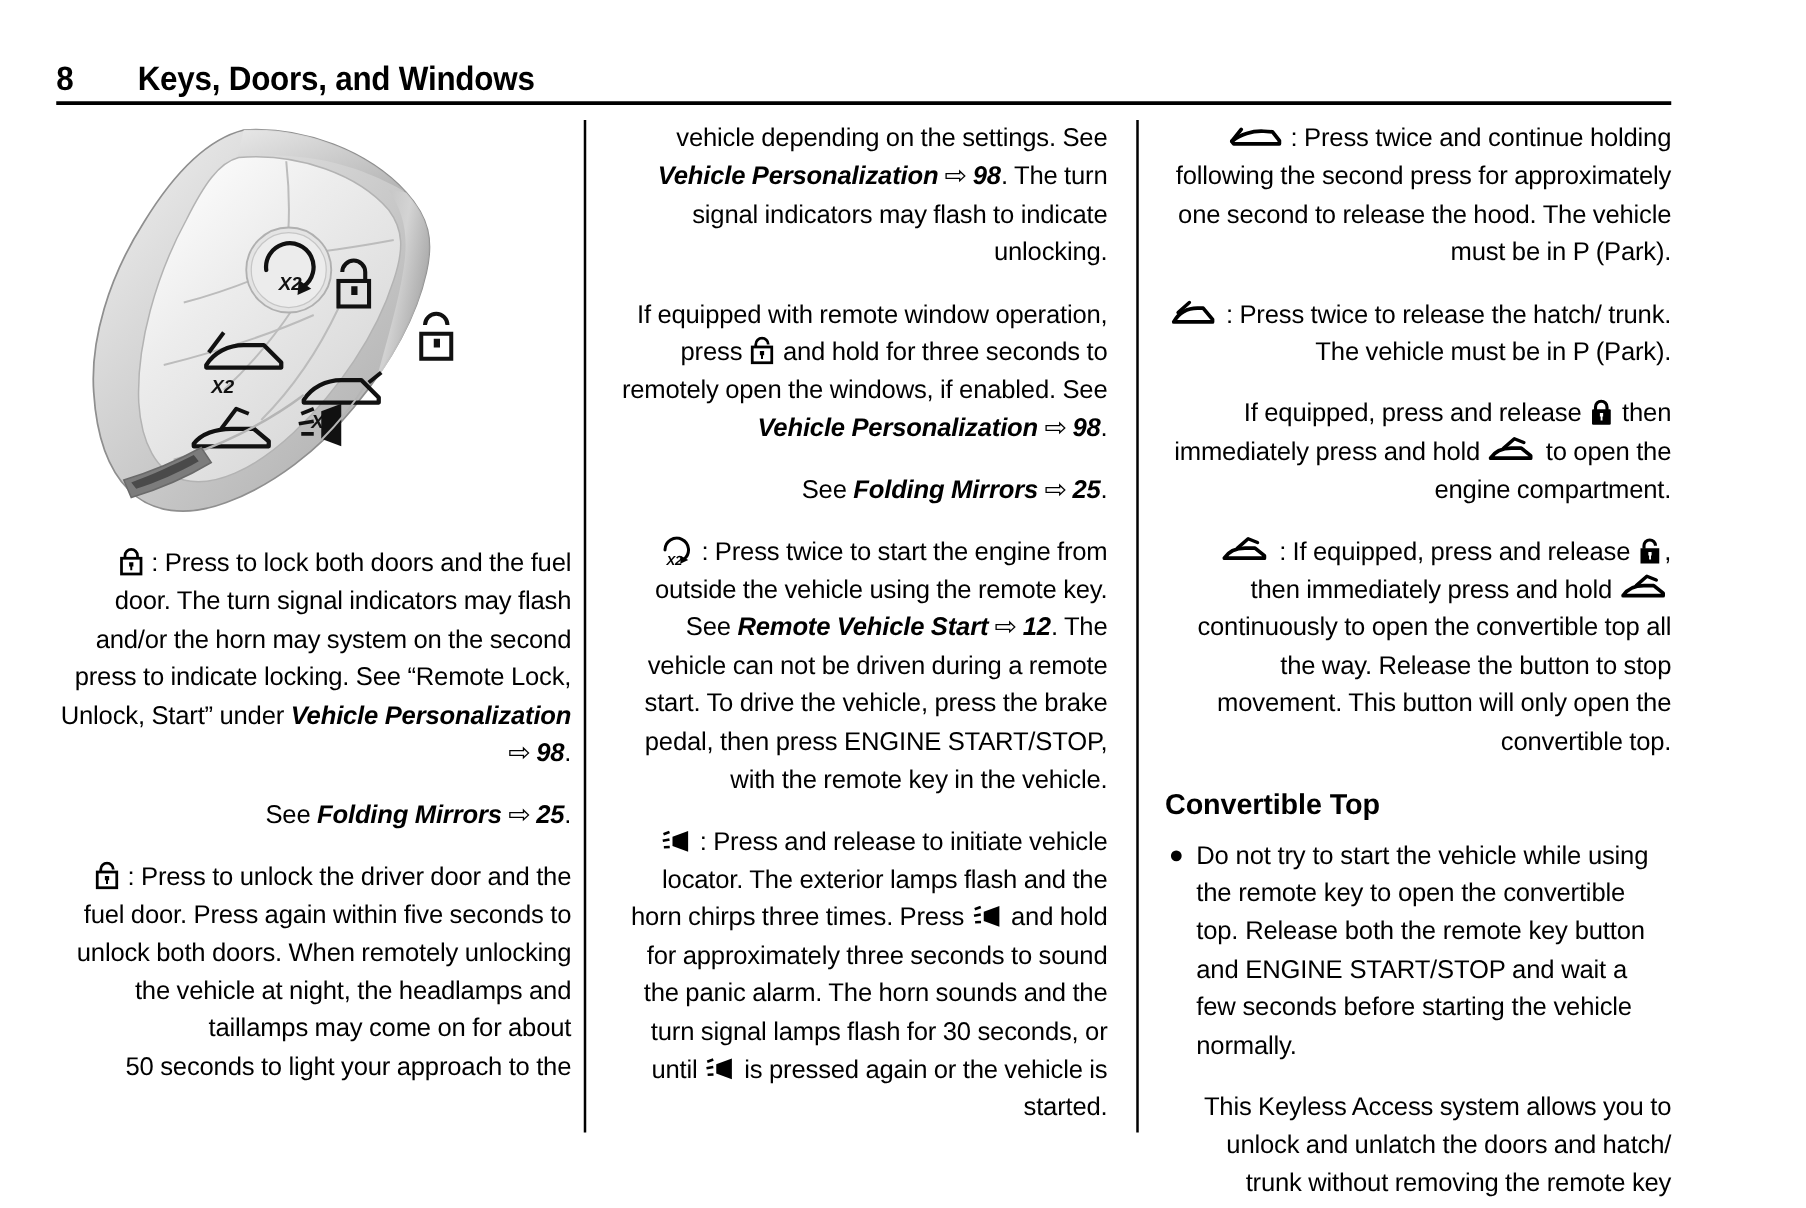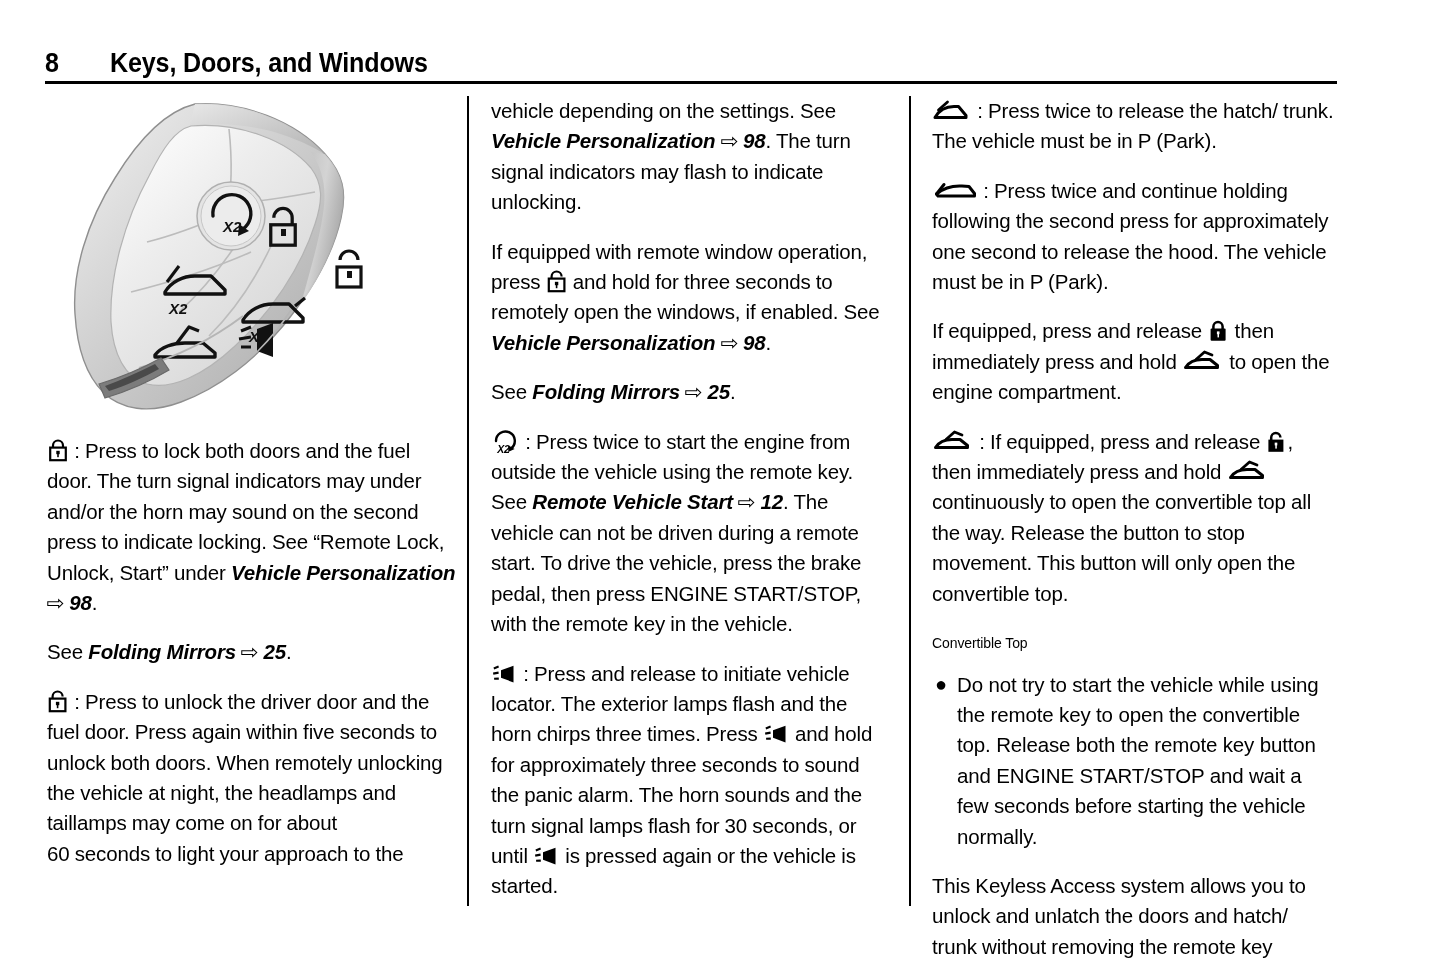--- a/index.html
+++ b/index.html
@@ -69,27 +69,28 @@
     height: 810px;
     background: #000;
   }
   #rule1 { left: 467px; }
   #rule2 { left: 909px; }
 
   p {
     margin: 0 0 19px 0;
     letter-spacing: -0.15px;
     word-spacing: -0.3px;
+    text-align: right;
   }
   p:last-child { margin-bottom: 0; }
   .it { font-style: italic; font-weight: bold; }
   .bnum { font-style: italic; font-weight: bold; }
   h3 {
-    font-size: 14px;
-    font-weight: normal;
+    font-size: 23px;
+    font-weight: bold;
     margin: 0 0 11px 0;
     letter-spacing: -0.1px;
   }
   h3.spaced { margin-top: 4px; }
 
   ul { margin: 0; padding: 0; list-style: none; }
   li {
     position: relative;
     padding-left: 25px;
     margin-bottom: 19px;
@@ -242,31 +243,31 @@
         <path d="M56 288 C 76 282 100 272 118 262 L 126 274 C 106 286 82 296 62 302 Z" fill="#7c7c7c" stroke="#6a6a6a" stroke-width="1.2"></path>
         <path d="M62 290 C 78 284 96 276 112 268 L 116 273 C 100 282 82 290 66 295 Z" fill="#4a4a4a"></path>
       </svg>
     </div>
 
     <p><span class="ic"><svg width="20" height="23" viewBox="0 0 20 23">
             <path d="M5 9 V6.5 A5 5 0 0 1 15 6.5 V9" fill="none" stroke="#000" stroke-width="2.2"></path>
             <rect x="2.2" y="8.6" width="15.6" height="12.6" fill="none" stroke="#000" stroke-width="2.2"></rect>
             <rect x="8.3" y="11.8" width="3.4" height="3.4" fill="#000"></rect>
             <rect x="9.2" y="14.6" width="1.6" height="3.6" fill="#000"></rect>
-          </svg></span><span> : Press to lock both doors and the fuel door. The turn signal indicators may under and/or the horn may sound on the second press to indicate locking. See “Remote Lock, Unlock, Start” under </span><span class="it">Vehicle Personalization</span> <span class="arrow">⇨</span> <span class="bnum">98</span><span>.</span></p>
+          </svg></span><span> : Press to lock both doors and the fuel door. The turn signal indicators may flash and/or the horn may system on the second press to indicate locking. See “Remote Lock, Unlock, Start” under </span><span class="it">Vehicle Personalization</span> <span class="arrow">⇨</span> <span class="bnum">98</span><span>.</span></p>
 
 
     <p><span>See </span><span class="it">Folding Mirrors</span> <span class="arrow">⇨</span> <span class="bnum">25</span><span>.</span></p>
 
     <p><span class="ic"><svg width="20" height="23" viewBox="0 0 20 23">
             <path d="M4.6 9 V6.5 A5 5 0 0 1 14.6 6.5" fill="none" stroke="#000" stroke-width="2.2"></path>
             <rect x="1.8" y="8.6" width="15.6" height="12.6" fill="none" stroke="#000" stroke-width="2.2"></rect>
             <rect x="7.9" y="11.8" width="3.4" height="3.4" fill="#000"></rect>
             <rect x="8.8" y="14.6" width="1.6" height="3.6" fill="#000"></rect>
-          </svg></span><span> : Press to unlock the driver door and the fuel door. Press again within five seconds to unlock both doors. When remotely unlocking the vehicle at night, the headlamps and taillamps may come on for about</span><br><span>60 seconds to light your approach to the</span></p>
+          </svg></span><span> : Press to unlock the driver door and the fuel door. Press again within five seconds to unlock both doors. When remotely unlocking the vehicle at night, the headlamps and taillamps may come on for about</span><br><span>50 seconds to light your approach to the</span></p>
   </div>
 
   <div class="col" id="col2">
 
     <p><span>vehicle depending on the settings. See </span><span class="it">Vehicle Personalization</span> <span class="arrow">⇨</span> <span class="bnum">98</span><span>. The turn signal indicators may flash to indicate unlocking.</span></p>
 
 
     <p><span>If equipped with remote window operation, press </span><span class="ic"><svg width="20" height="23" viewBox="0 0 20 23">
             <path d="M4.6 9 V6.5 A5 5 0 0 1 14.6 6.5" fill="none" stroke="#000" stroke-width="2.2"></path>
             <rect x="1.8" y="8.6" width="15.6" height="12.6" fill="none" stroke="#000" stroke-width="2.2"></rect>
@@ -295,29 +296,29 @@
           </svg></span><span> and hold for approximately three seconds to sound the panic alarm. The horn sounds and the turn signal lamps flash for 30 seconds, or until </span><span class="ic" style="vertical-align:-3px"><svg width="25" height="20" viewBox="0 0 25 20">
             <path d="M9 6.3 L9 13.8 L21.5 18.4 L21.5 1.7 Z" fill="#000"></path>
             <path d="M1.8 4.4 L6.6 2.6" stroke="#000" stroke-width="2.1"></path>
             <path d="M1.2 9.6 L6.6 8.6" stroke="#000" stroke-width="2.1"></path>
             <path d="M2.1 14.8 L6.8 14.6" stroke="#000" stroke-width="2.1"></path>
           </svg></span><span> is pressed again or the vehicle is started.</span></p>
   </div>
 
   <div class="col" id="col3">
 
+    <p><span class="ic" style="vertical-align:-4px"><svg width="44" height="22" viewBox="0 0 44 22">
+            <path d="M3.5 14 C 10 8.5 20 5.5 29 6 L 36 6.5 L 41.5 13.5 L 41.5 16 L 5 16 Z" fill="none" stroke="#000" stroke-width="3" stroke-linejoin="round"></path>
+            <path d="M3.5 14 L 11 4.5" fill="none" stroke="#000" stroke-width="3" stroke-linecap="round"></path>
+          </svg></span><span> : Press twice and continue holding following the second press for approximately one second to release the hood. The vehicle must be in P (Park).</span></p>
+
     <p><span class="ic" style="vertical-align:-4px"><svg width="38" height="22" viewBox="0 0 38 22">
             <path d="M2 17.5 C 6 10.5 13 6.5 21 6.5 L 25.5 6.5 L 33 15.5 L 33 17.5 Z" fill="none" stroke="#000" stroke-width="3" stroke-linejoin="round"></path>
             <path d="M5.5 10 L 14.5 2" fill="none" stroke="#000" stroke-width="2.8" stroke-linecap="round"></path>
           </svg></span><span> : Press twice to release the hatch/ trunk. The vehicle must be in P (Park).</span></p>
-
-    <p><span class="ic" style="vertical-align:-4px"><svg width="44" height="22" viewBox="0 0 44 22">
-            <path d="M3.5 14 C 10 8.5 20 5.5 29 6 L 36 6.5 L 41.5 13.5 L 41.5 16 L 5 16 Z" fill="none" stroke="#000" stroke-width="3" stroke-linejoin="round"></path>
-            <path d="M3.5 14 L 11 4.5" fill="none" stroke="#000" stroke-width="3" stroke-linecap="round"></path>
-          </svg></span><span> : Press twice and continue holding following the second press for approximately one second to release the hood. The vehicle must be in P (Park).</span></p>
 
     <p><span>If equipped, press and release </span><span class="ic" style="vertical-align:-4px"><svg width="20" height="22" viewBox="0 0 20 22">
             <path d="M5.4 9.2 V6.6 A4.6 4.6 0 0 1 14.6 6.6 V9.2" fill="none" stroke="#000" stroke-width="2.5"></path>
             <rect x="2.6" y="8.4" width="15" height="12.4" rx="1" fill="#000"></rect>
             <rect x="8.9" y="11.4" width="2.6" height="2.8" fill="#fff"></rect>
             <rect x="9.5" y="13.8" width="1.5" height="3.6" fill="#fff"></rect>
           </svg></span><span> then immediately press and hold </span><span class="ic" style="vertical-align:-4px"><svg width="40" height="23" viewBox="0 0 40 23">
             <path d="M2.5 17.5 C 6 12 12 9.5 19 9.5 L 27 9.5 L 34.5 15.5 L 34.5 17.5 Z" fill="none" stroke="#000" stroke-width="3" stroke-linejoin="round"></path>
             <path d="M13 9.5 L 21.5 2 L 29 5" fill="none" stroke="#000" stroke-width="2.8" stroke-linejoin="round" stroke-linecap="round"></path>
           </svg></span><span> to open the engine compartment.</span></p>

